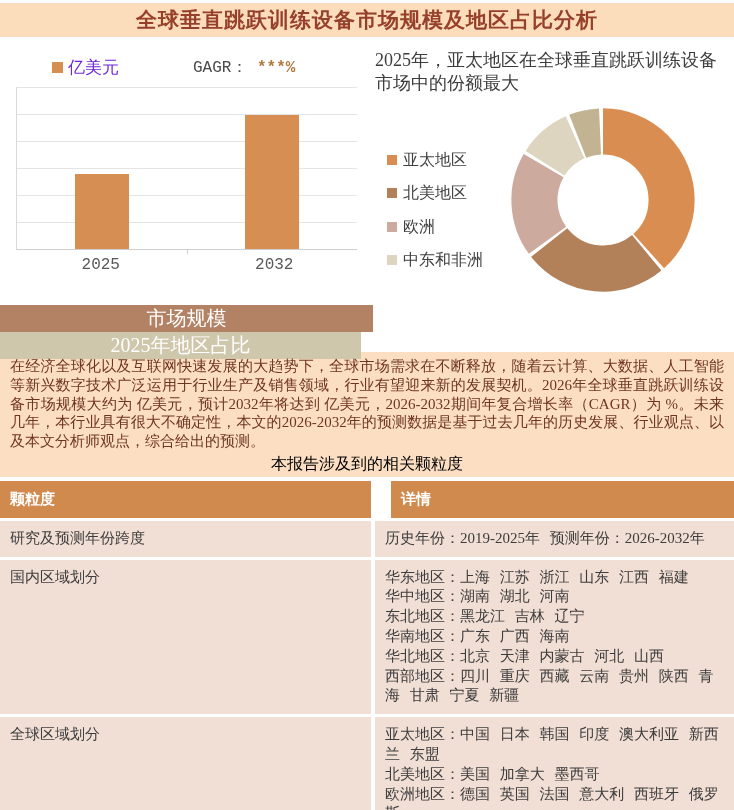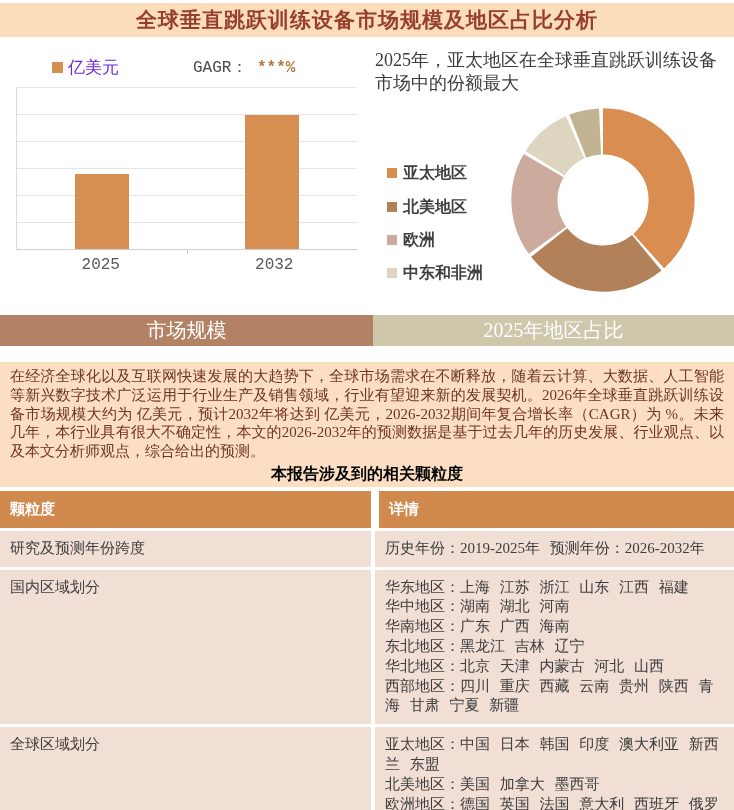--- a/index.html
+++ b/index.html
@@ -25,40 +25,40 @@
     background-image:linear-gradient(to bottom,#e4e4e4 1px,transparent 1px);
     background-size:100% 27px; }
   .bar-plot::after { content:""; position:absolute; left:50%; bottom:-5px; width:1px; height:5px; background:#cfcfcf; }
   .bar { position:absolute; bottom:0; width:54px; transform:translateX(-50%); }
   .x-labels { display:flex; margin-top:6px; }
   .x-labels span { width:50%; text-align:center; font-size:16px; color:#595959; font-family:"Liberation Mono","DejaVu Sans Mono",monospace; }
 
   
   .donut-panel { width:50%; padding:6px 4px 0 8px; }
   .donut-headline { font-size:18px; line-height:1.3; color:#3d3d3d; font-weight:normal; margin-bottom:4px; }
-  .donut-wrap { display:flex; align-items:flex-end;font-weight:bold; }
+  .donut-wrap { display:flex; align-items:center; }
   .donut-legend { list-style:none; width:118px; margin-top:38px; margin-left:12px; flex-shrink:0; }
   .donut-legend li { display:flex; align-items:flex-start; margin-bottom:15px; font-size:16px; color:#404040; line-height:1.15; }
   .donut-legend .sw { width:10px; height:10px; flex-shrink:0; margin:4px 6px 0 0; }
   .donut-svg { width:196px; height:196px; margin-top:2px; }
 
   
-  .tabs-row { display:flex; height:31px; margin-top:12px; }
+  .tabs-row { display:flex; height:31px; margin-top:2px;flex-direction:column; }
   .tab { color:#ffffff; font-size:20px; display:flex; align-items:center; justify-content:center; cursor:pointer; }
   .tab-left { width:50.8%; background:#b38164; }
   .tab-right { width:49.2%; background:#cfc7ab; }
 
   
   .summary { background:#fcdfc2; margin-top:16px; padding:5px 10px 2px 10px; }
   .summary p { font-size:15px; line-height:1.25; color:#6f3523; text-align:justify; }
-  .summary h3 { font-family:"Liberation Sans","DejaVu Sans",sans-serif; font-size:16px; color:#000000; text-align:center; margin-top:3px; font-weight:bold; }
+  .summary h3 { font-family:"Liberation Sans","DejaVu Sans",sans-serif; font-size:16px; color:#000000; text-align:center; margin-top:3px; font-weight:normal; }
 
   
   .gtable { margin-top:4px; }
-  .thead { display:flex; gap:8px; background:#ffffff; }
+  .thead { display:flex; gap:20px; background:#ffffff; }
   .th { background:#d08a4e; color:#ffffff; font-family:"Liberation Sans","DejaVu Sans",sans-serif;
         font-weight:bold; font-size:15px; padding:9px 10px; }
   .th:first-child { width:371px; flex-shrink:0; }
   .th:last-child { flex:1; }
   .tr { display:flex; gap:4px; margin-top:3px; background:#ffffff; }
   .td { background:#f1ded4; color:#3d3d3d; font-size:15px; padding:8px 10px; line-height:1.32; word-spacing:6px; }
   .td-label { width:371px; flex-shrink:0; }
   .td-detail { flex:1; }
   .detail-line { white-space:pre-wrap; }
 </style>
@@ -145,22 +145,22 @@
           <div class="td td-label">研究及预测年份跨度</div>
           <div class="td td-detail">
             <div class="detail-line">历史年份：2019-2025年 预测年份：2026-2032年</div>
           </div>
         </div>
         <div class="tr">
           <div class="td td-label">国内区域划分</div>
           <div class="td td-detail">
             <div class="detail-line">华东地区：上海 江苏 浙江 山东 江西 福建</div>
             <div class="detail-line">华中地区：湖南 湖北 河南</div>
+            <div class="detail-line">东北地区：黑龙江 吉林 辽宁</div>
             <div class="detail-line">华南地区：广东 广西 海南</div>
-            <div class="detail-line">东北地区：黑龙江 吉林 辽宁</div>
             <div class="detail-line">华北地区：北京 天津 内蒙古 河北 山西</div>
             <div class="detail-line">西部地区：四川 重庆 西藏 云南 贵州 陕西 青海 甘肃 宁夏 新疆</div>
           </div>
         </div>
         <div class="tr">
           <div class="td td-label">全球区域划分</div>
           <div class="td td-detail">
             <div class="detail-line">亚太地区：中国 日本 韩国 印度 澳大利亚 新西兰 东盟</div>
             <div class="detail-line">北美地区：美国 加拿大 墨西哥</div>
             <div class="detail-line">欧洲地区：德国 英国 法国 意大利 西班牙 俄罗斯</div>

